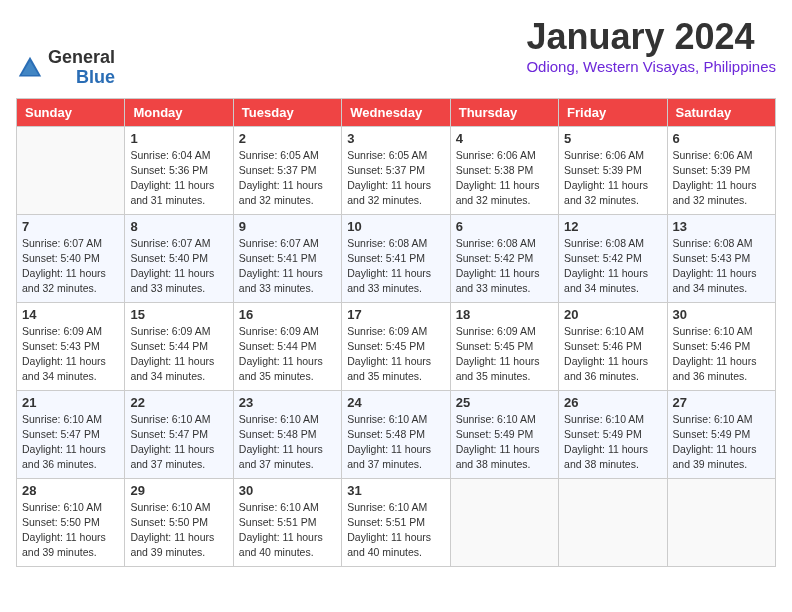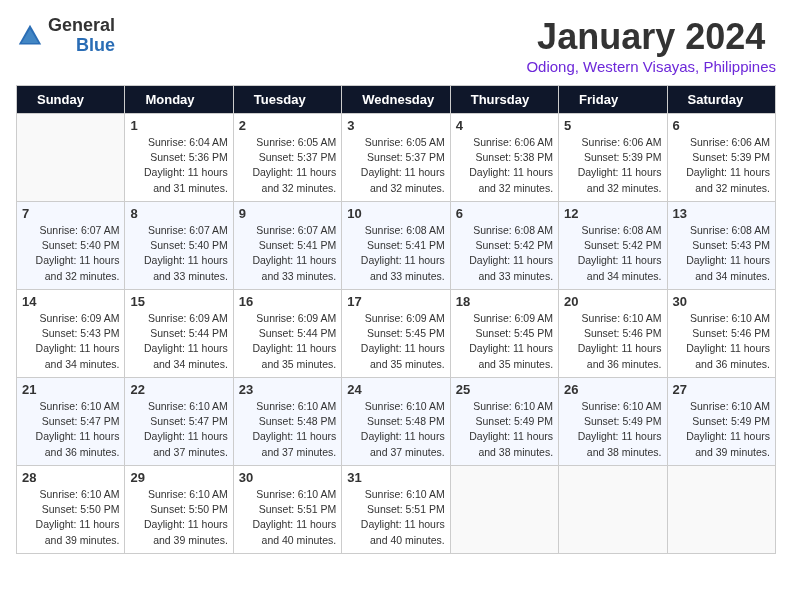--- a/index.html
+++ b/index.html
@@ -13,20 +13,21 @@
     .header {
       display: flex;
       justify-content: space-between;
       align-items: flex-start;
       margin-bottom: 10px;
     }
     .logo {
       display: flex;
       align-items: center;
       gap: 4px;
+      margin-top: 32px;
     }
     .logo-text {
       display: flex;
       flex-direction: column;
       line-height: 1.1;
     }
     .logo-general {
       font-size: 18px;
       font-weight: bold;
       color: #333;
@@ -35,41 +36,41 @@
       font-size: 18px;
       font-weight: bold;
       color: #2a6db5;
       text-align: right;
     }
     .logo-icon {
       width: 28px;
       height: 28px;
     }
     .title-block {
-      text-align: center;
+      text-align: left;
     }
     .month-title {
       font-size: 36px;
       font-weight: bold;
       color: #333;
     }
     .location-title {
       font-size: 15px;
       color: #6d28d9;
     }
     table {
       width: 100%;
       border-collapse: collapse;
       table-layout: fixed;
     }
     thead tr th {
-      background-color: #0f172a;
+      background-color: #ef4444;
       color: #fff;
       font-size: 13px;
-      padding: 6px 20px;
+      padding: 6px 8px;
       text-align: left;
       border: 1px solid #ccc;
     }
     tbody tr td {
       border: 1px solid #ccc;
       vertical-align: top;
       padding: 4px 5px;
       height: 88px;
       background: #fff;
     }
@@ -80,21 +81,20 @@
       font-size: 13px;
       font-weight: bold;
       color: #333;
       display: block;
       margin-bottom: 2px;
     }
     .day-info {
       font-size: 10.5px;
       color: #333;
       line-height: 1.45;
-      text-align: right;
     }
     tbody tr:nth-child(even) td {
       background: #f5f8ff;
     }
     tbody tr:nth-child(even) td.empty {
       background: #f0f0f0;
     }
   </style>
 </head>
 <body>

